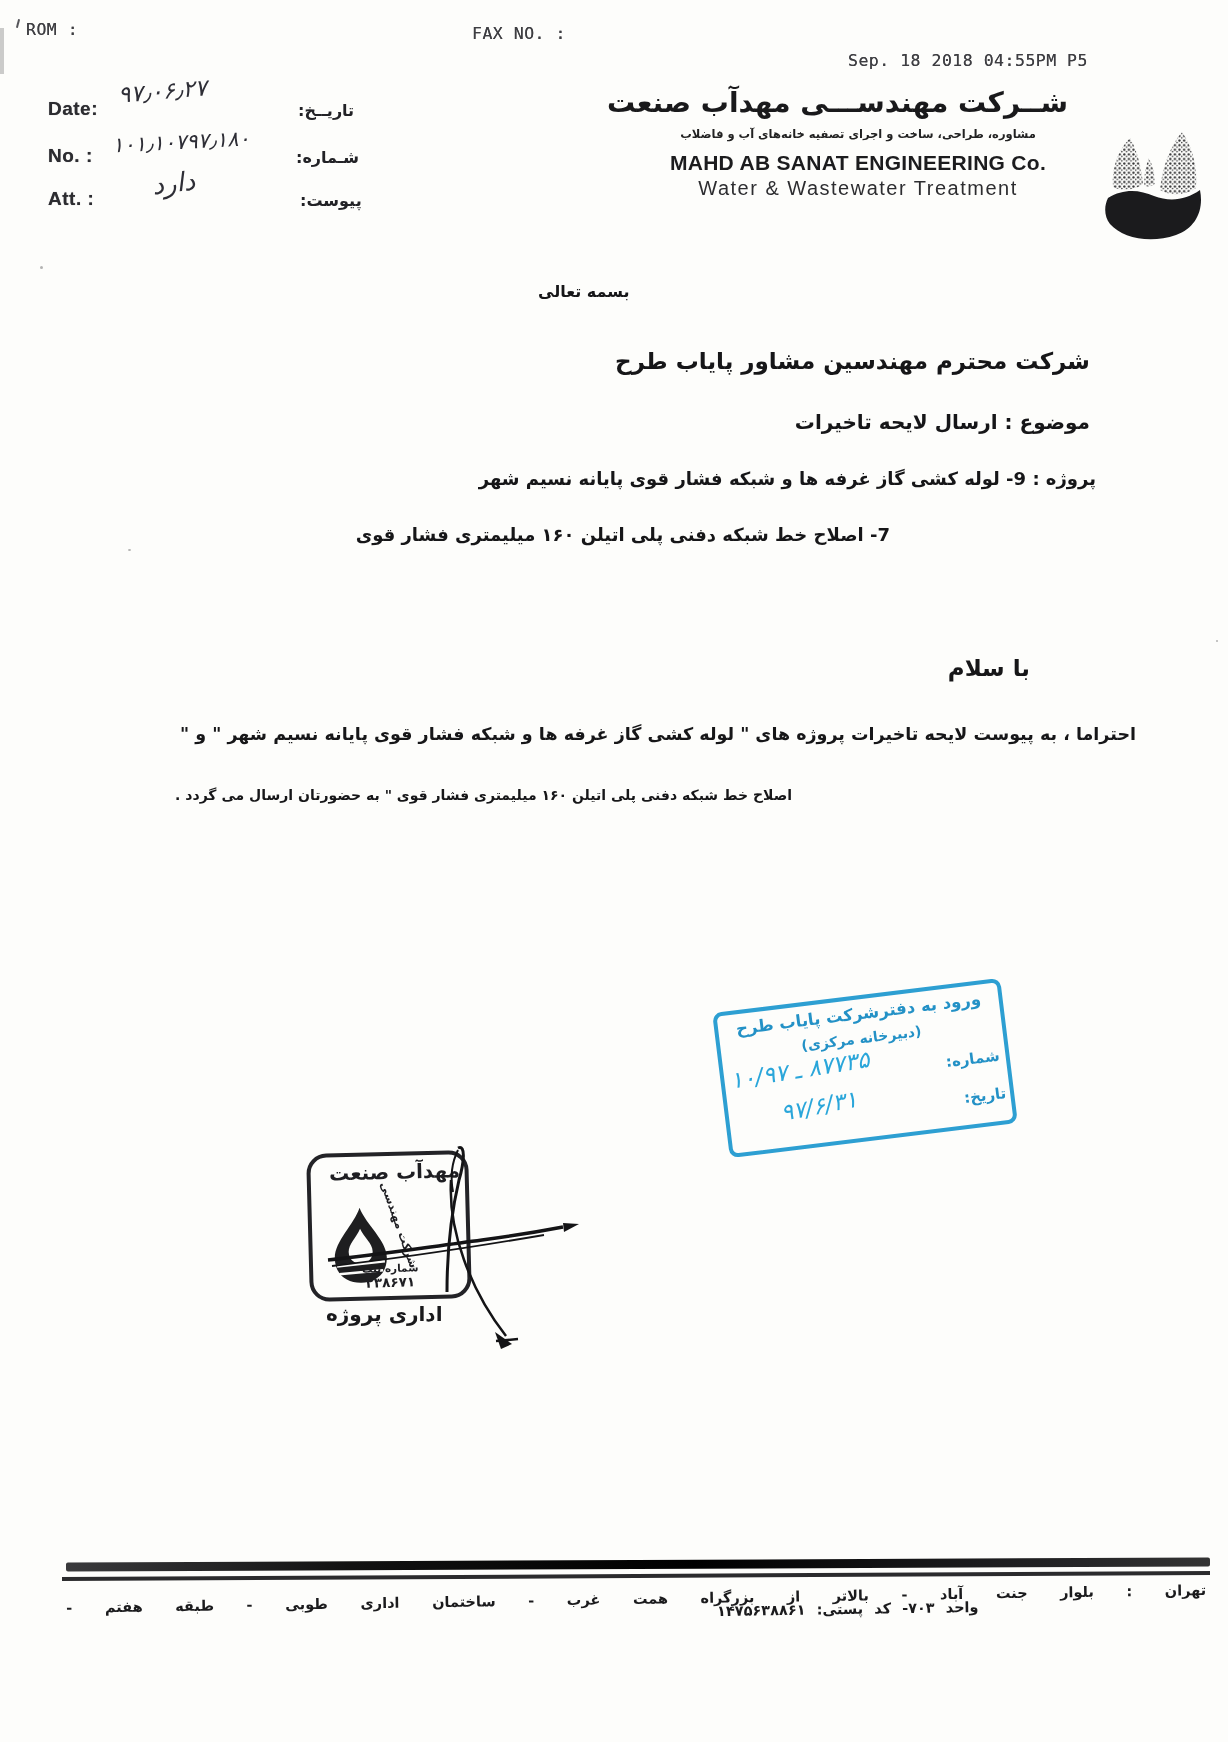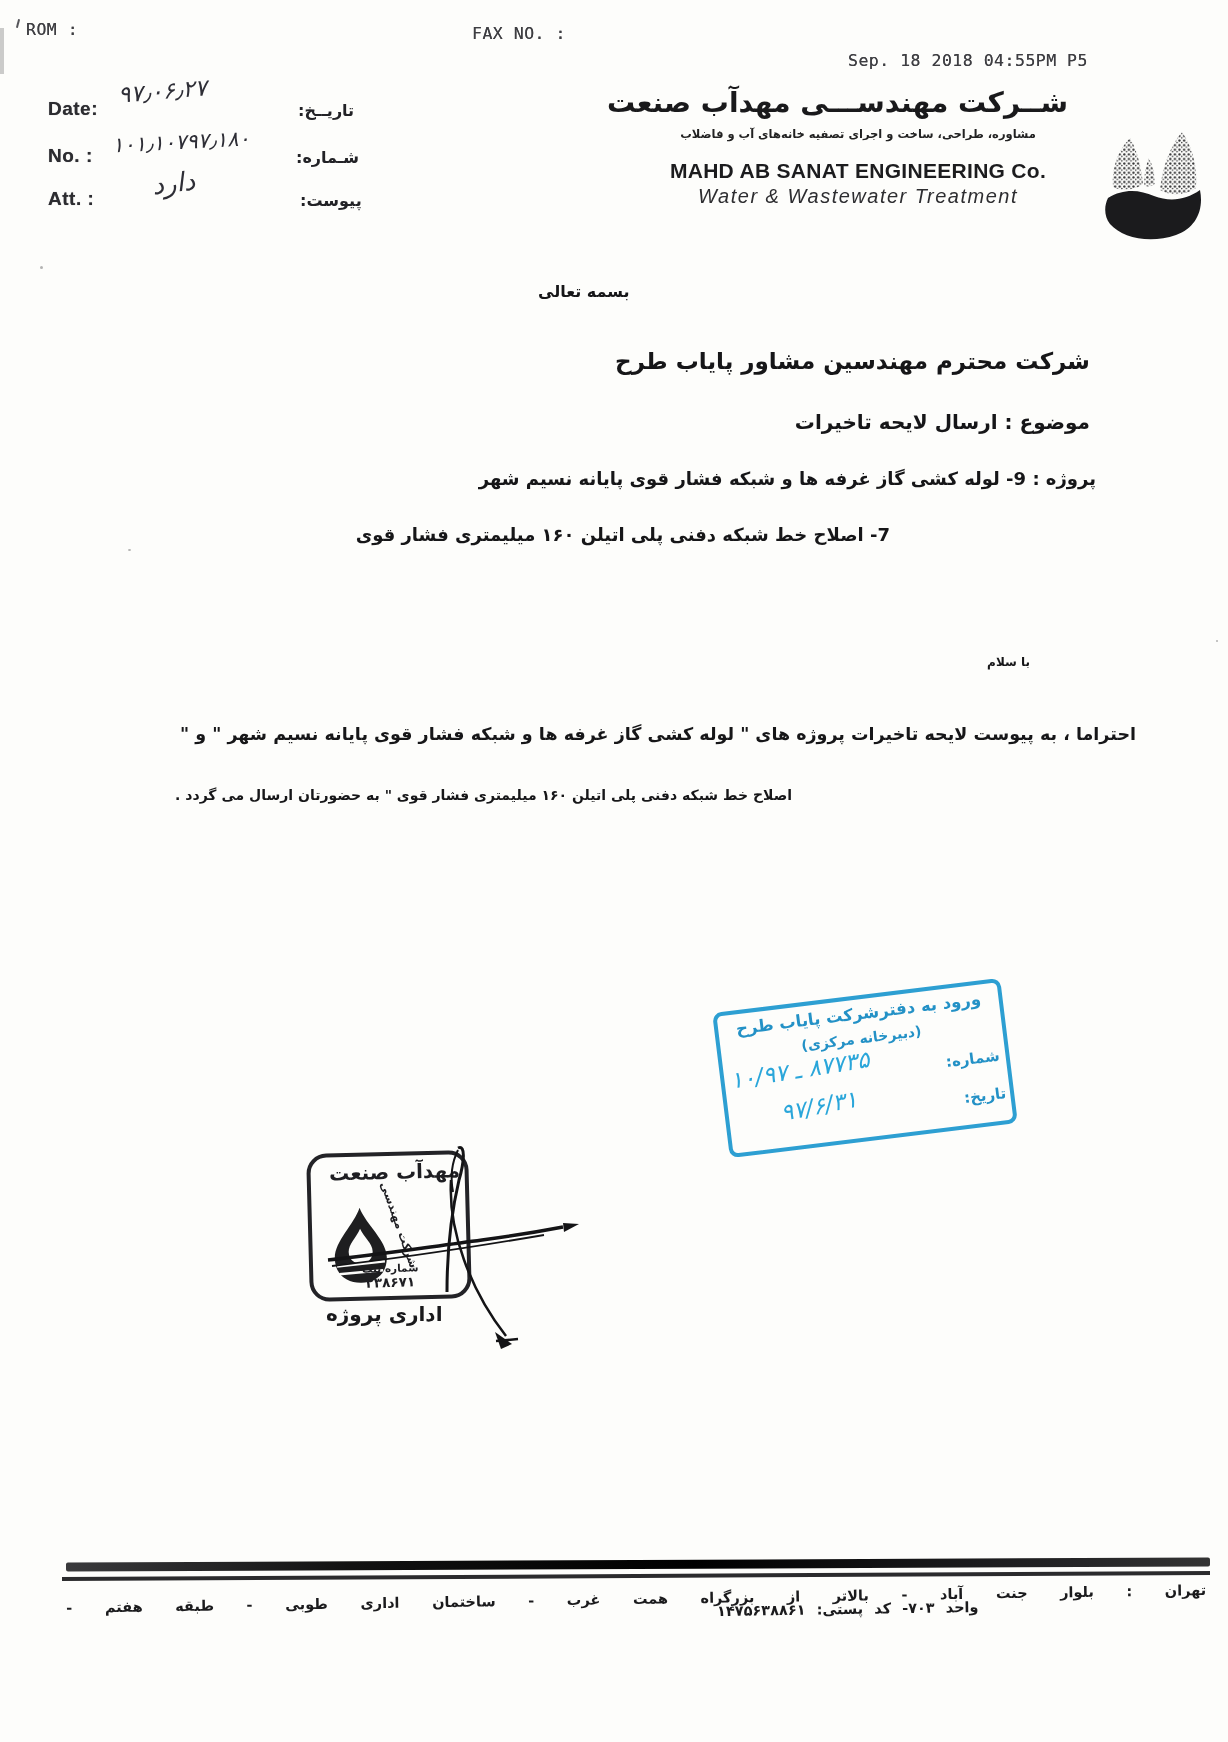--- a/index.html
+++ b/index.html
@@ -23,23 +23,23 @@
          color:#2c2c30; letter-spacing:.5px; text-shadow:0 0 .7px #66666b; }
   .falab { font-size:16px; font-weight:700; color:#222226; }
   .hand { font-style:italic; font-weight:500; color:#2e2e36; white-space:nowrap; }
   .hand-num { unicode-bidi:bidi-override; direction:ltr; }
 
   
   .lh { text-align:center; }
   .lh .fa-name { font-size:28px; font-weight:700; white-space:nowrap; color:#19191b; }
   .lh .fa-tag  { font-size:11.5px; font-weight:700; margin-top:8px; white-space:nowrap; color:#222; }
   .lh .en-name { font-family:"Liberation Sans", sans-serif; font-size:21px; font-weight:700;
-                 letter-spacing:.3px; margin-top:18px; white-space:nowrap; color:#1c1c1e; }
+                 letter-spacing:.3px; margin-top:10px; white-space:nowrap; color:#1c1c1e; }
   .lh .en-tag  { font-family:"Liberation Sans", sans-serif; font-size:20px; font-weight:500;
-                 letter-spacing:1.5px; margin-top:2px; white-space:nowrap; color:#2d2d30;font-style:italic; }
+                 letter-spacing:1.5px; margin-top:2px; white-space:nowrap; color:#2d2d30; }
 
   
   .btxt { color:#161618; white-space:nowrap; }
 
   
   .bstamp {
     left:720px; top:995px; width:290px; height:146px;
     border:4.5px solid #2d9fd2; border-radius:9px;
     transform:rotate(-7deg); color:#2391c6;
   }
@@ -100,21 +100,21 @@
       <path d="M49,28 C53,36 55,46 55,54 C51,57 46,57 44,55 C44,44 46,35 49,28 Z" fill="url(#stip)"></path>
       <path d="M8,68 C24,58 40,60 54,66 C70,72 86,70 100,60 C104,80 96,98 76,105 C50,114 22,108 10,94 C4,86 4,76 8,68 Z" fill="#1b1b1d"></path>
     </svg>
   </div>
 
   <div class="abs btxt rtl nowrap" style="left:538px; top:282px; font-size:16px; font-weight:700;">بسمه تعالی</div>
   <div class="abs btxt rtl nowrap" style="right:138px; top:348px; font-size:23px; font-weight:700;">شرکت محترم مهندسین مشاور پایاب طرح</div>
   <div class="abs btxt rtl nowrap" style="right:138px; top:410px; font-size:20px; font-weight:700;">موضوع : ارسال لایحه تاخیرات</div>
   <div class="abs btxt rtl nowrap" style="right:132px; top:468px; font-size:18px; font-weight:700;">پروژه : 9- لوله کشی گاز غرفه ها و شبکه فشار قوی پایانه نسیم شهر</div>
   <div class="abs btxt rtl nowrap" style="right:338px; top:524px; font-size:18px; font-weight:700;">7- اصلاح خط شبکه دفنی پلی اتیلن ۱۶۰ میلیمتری فشار قوی</div>
-  <div class="abs btxt rtl nowrap" style="right:198px; top:655px; font-size:12px; font-weight:700;">با سلام</div>
+  <div class="abs btxt rtl nowrap" style="right:198px; top:655px; font-size:23px; font-weight:700;">با سلام</div>
   <div class="abs btxt rtl nowrap" style="right:92px;  top:724px; font-size:17.5px; font-weight:600;">احتراما ، به پیوست لایحه تاخیرات پروژه های " لوله کشی گاز غرفه ها و شبکه فشار قوی پایانه نسیم شهر " و "</div>
   <div class="abs btxt rtl nowrap" style="right:436px; top:787px; font-size:14px; font-weight:600;">اصلاح خط شبکه دفنی پلی اتیلن ۱۶۰ میلیمتری فشار قوی " به حضورتان ارسال می گردد .</div>
 
   <div class="abs bstamp rtl">
     <div class="c bl" style="top:5px; font-size:16.5px;">ورود به دفترشرکت پایاب طرح</div>
     <div class="c bl" style="top:31px; font-size:14px;">(دبیرخانه مرکزی)</div>
     <div class="abs bl" style="right:6px; top:64px; font-size:15px;">شماره:</div>
     <div class="abs bhand hand-num" style="left:6px; top:50px; font-size:23px; transform:rotate(-2deg);">۱۰/۹۷ ـ ۸۷۷۳۵</div>
     <div class="abs bl" style="right:4px; top:102px; font-size:15px;">تاریخ:</div>
     <div class="abs bhand hand-num" style="left:52px; top:88px; font-size:23px; transform:rotate(-4deg);">۹۷/۶/۳۱</div>

